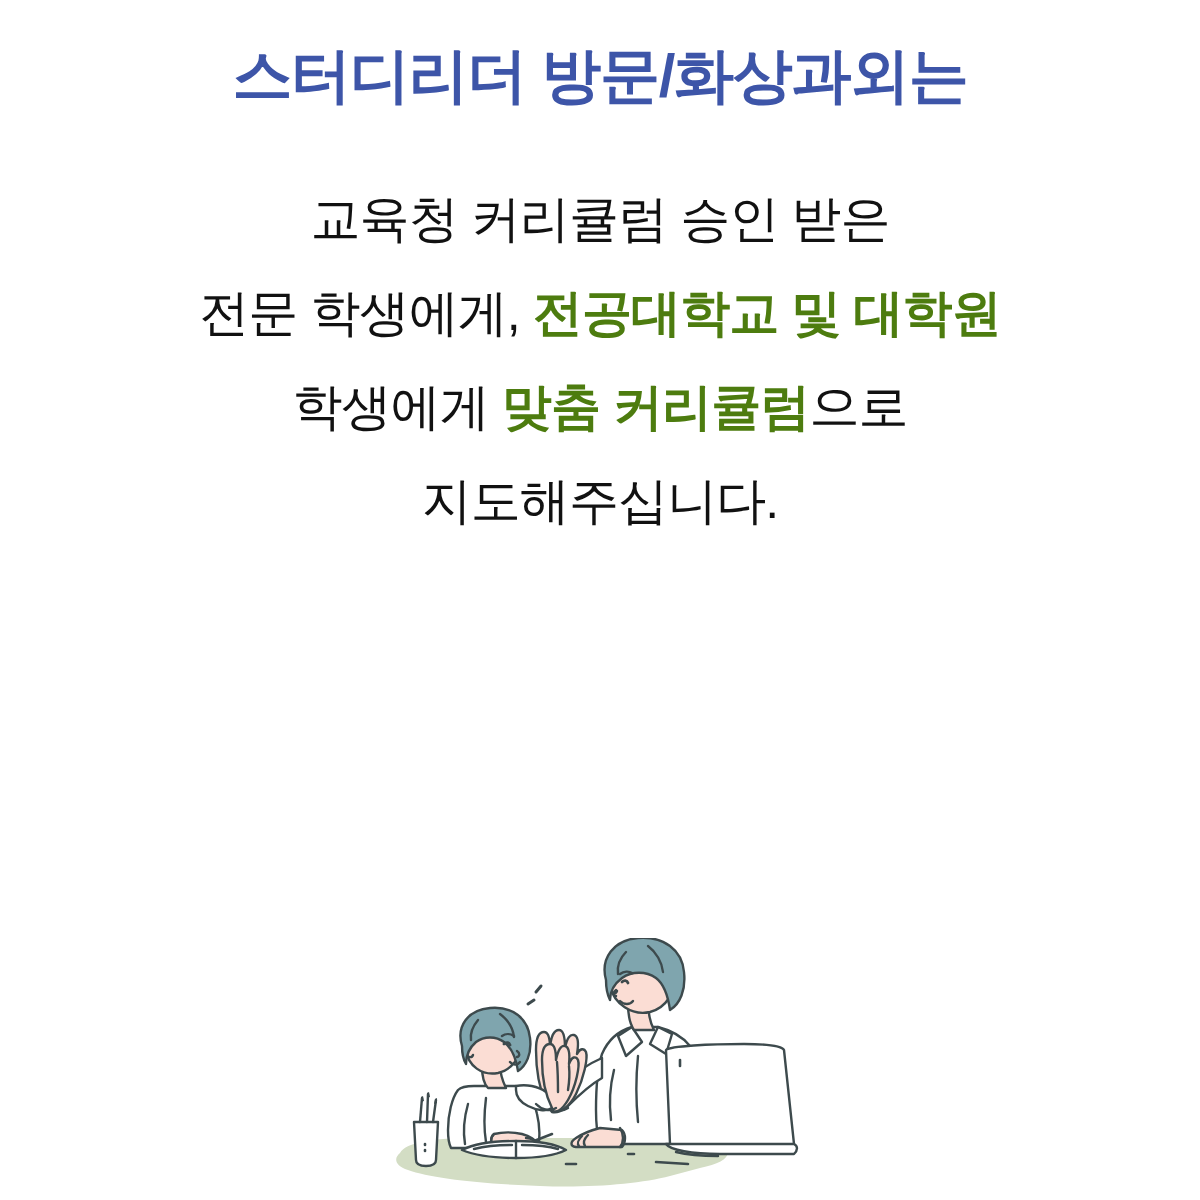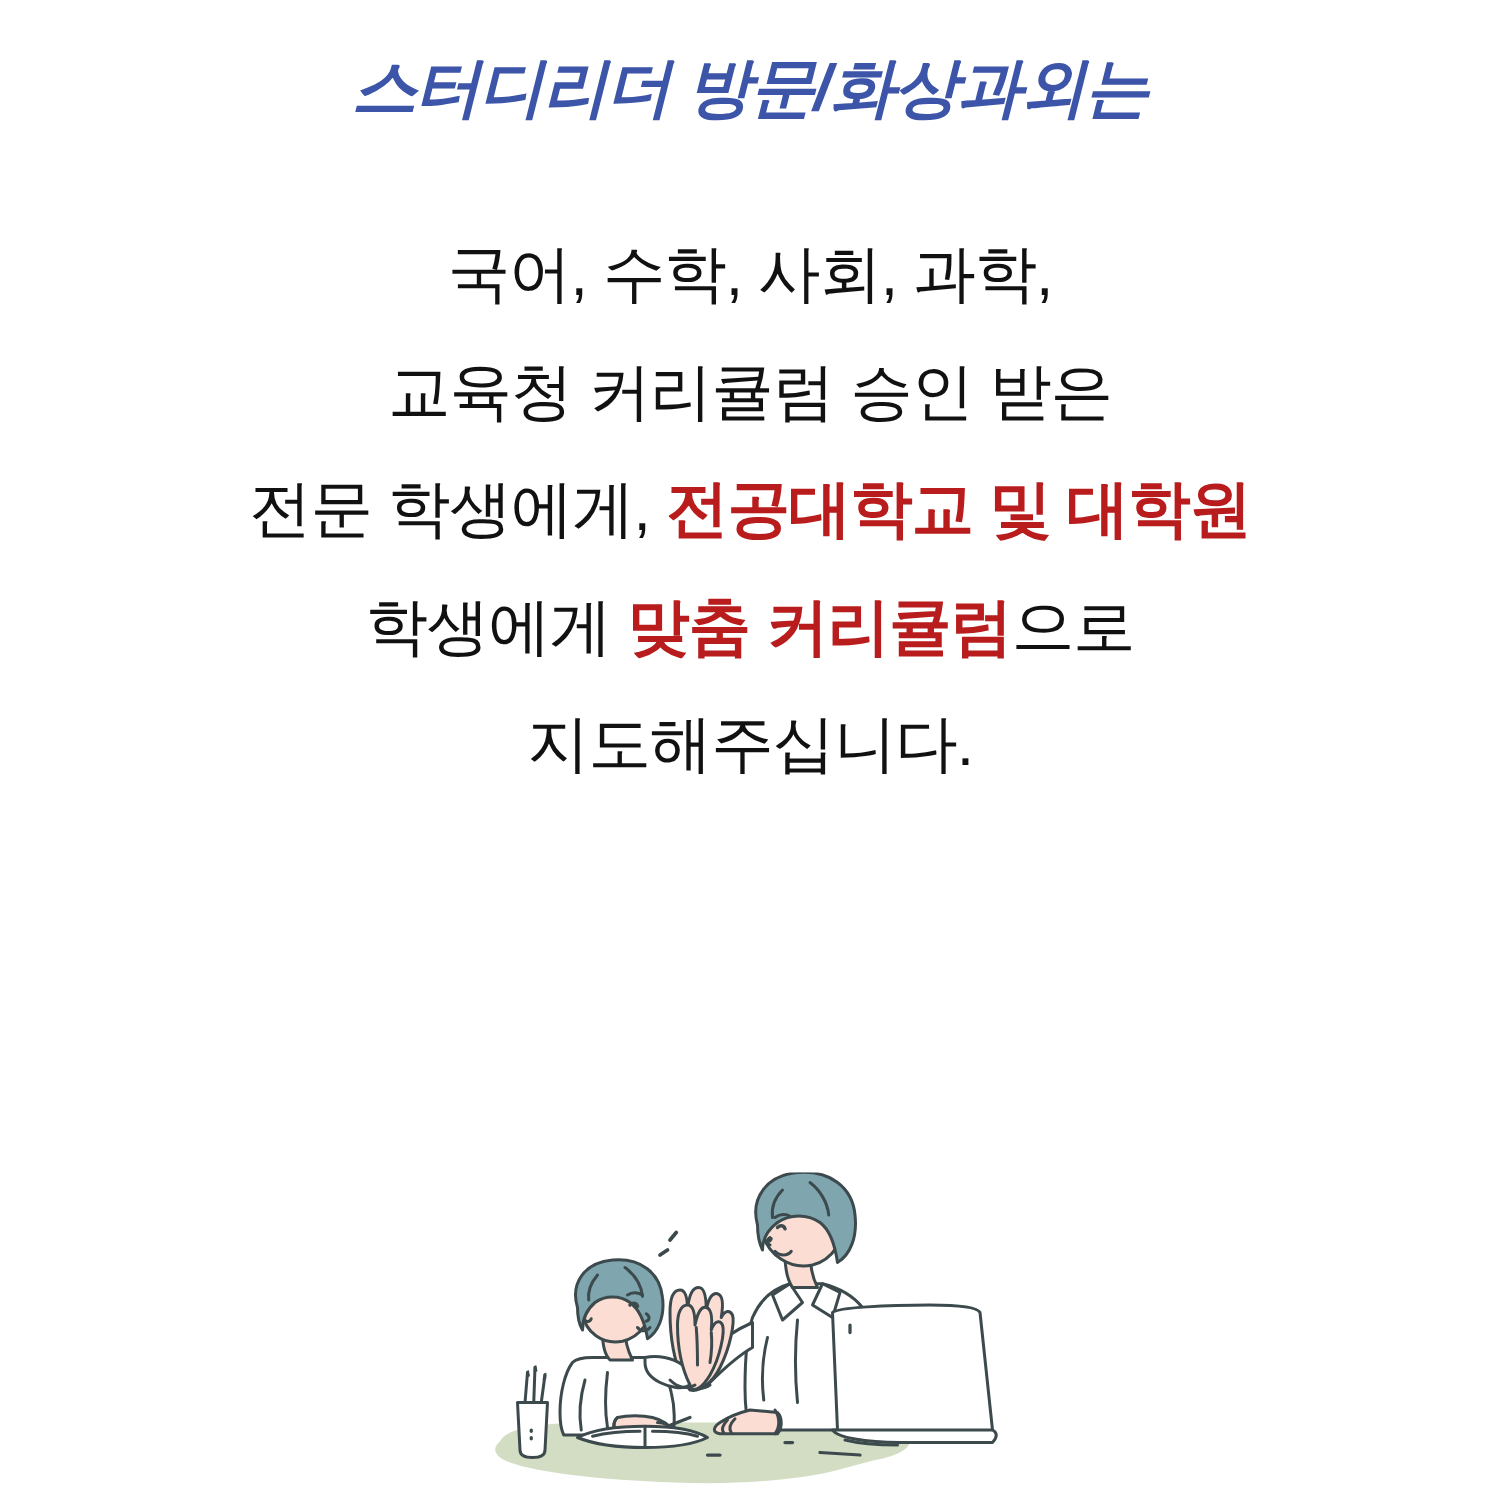--- a/index.html
+++ b/index.html
@@ -23,48 +23,47 @@
     box-sizing: border-box;
   }
 
   
   .headline {
     position: absolute;
     top: 42px;
     left: 0;
     width: 1200px;
     text-align: center;
-    font-size: 52px;
+    font-size: 60px;
     line-height: 1.14;
     font-weight: 700;
     letter-spacing: -0.022em;
     color: #3d55a8;
     white-space: nowrap;
-    font-style: italic;
   }
 
   
   .body-copy {
     position: absolute;
     top: 172px;
     left: 0;
     width: 1200px;
     text-align: center;
   }
   .copy-line {
     font-size: 50px;
     line-height: 94px;
     height: 94px;
     font-weight: 400;
     letter-spacing: -0.018em;
     color: #111111;
     white-space: nowrap;
   }
   .hl {
-    color: #b91c1c;
+    color: #4d7c0f;
     font-weight: 700;
   }
 
   
   .illustration {
     position: absolute;
     left: 370px;
     top: 938px;
     width: 460px;
     height: 262px;
@@ -77,23 +76,20 @@
 </style>
 </head>
 <body>
 
 <div class="poster">
 
   <div class="headline">스터디리더 방문/화상과외는</div>
 
   <div class="body-copy">
 
-    <div class="copy-line">
-      <span>국어, 수학, 사회, 과학,</span>
-    </div>
 
 
     <div class="copy-line">
       <span>교육청 커리큘럼 승인 받은</span>
     </div>
 
     <div class="copy-line">
       <span>전문 학생에게, </span><span class="hl">전공대학교 및 대학원</span>
     </div>
 

